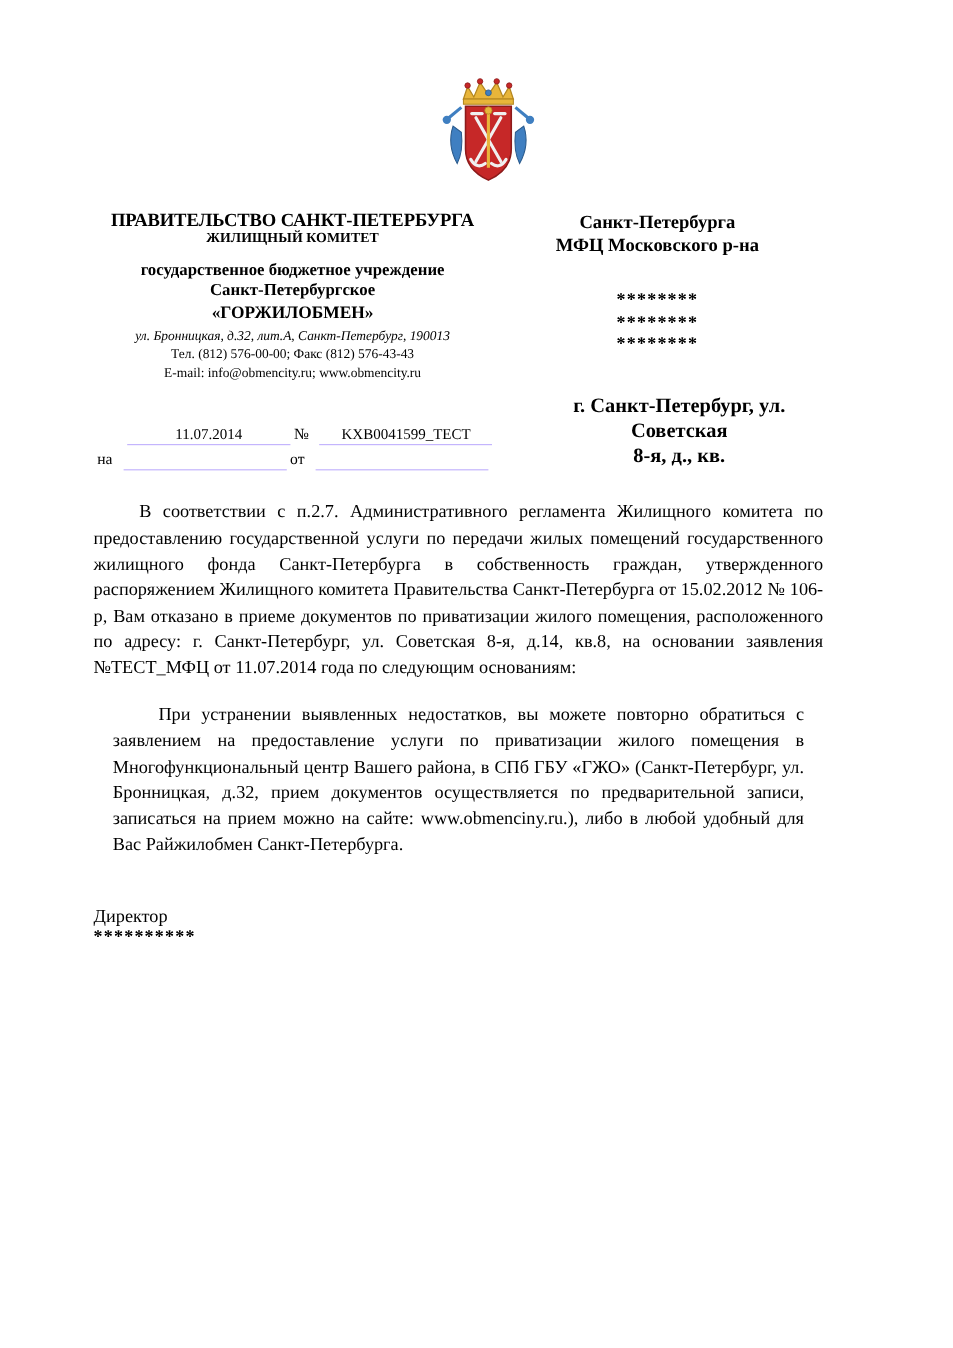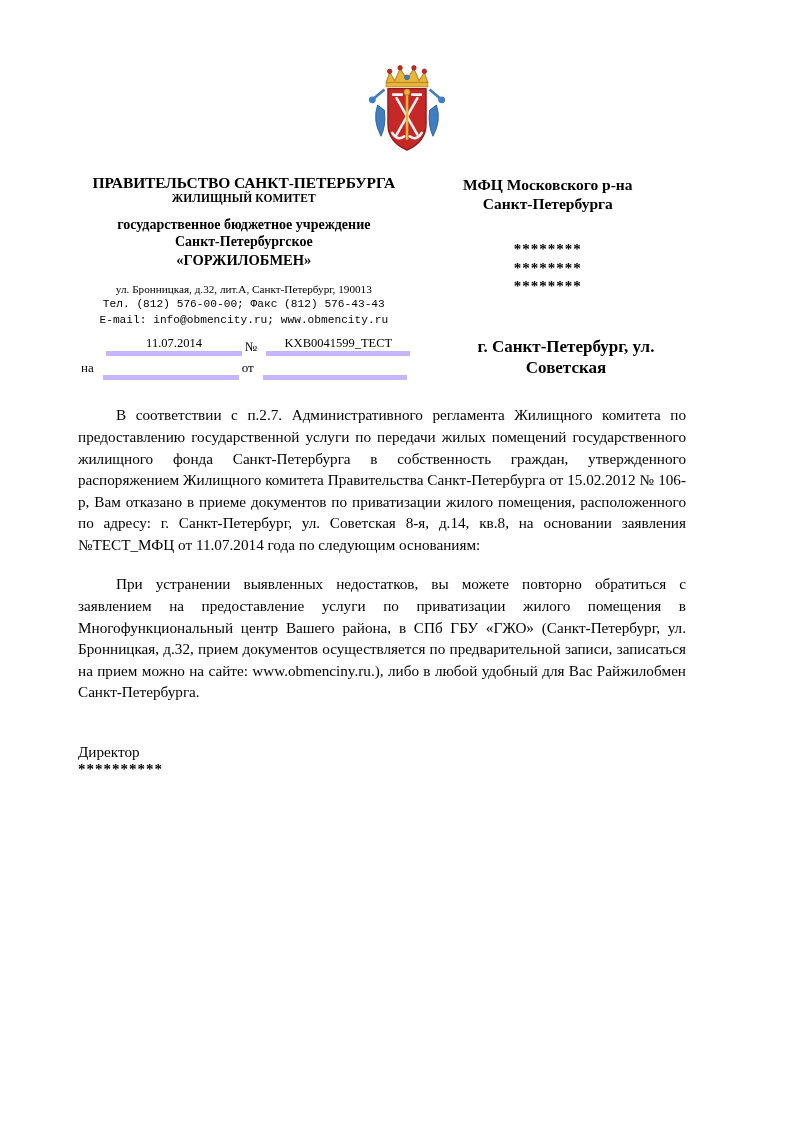--- a/index.html
+++ b/index.html
@@ -70,27 +70,27 @@
     font-weight: bold;
     font-size: 14px;
   }
   .org-name {
     font-weight: bold;
     font-size: 14.5px;
     margin-top: 1px;
   }
   .org-addr {
     font-size: 11.2px;
-    margin-top: 13px;
+    margin-top: 3px;
     line-height: 1.35;
+    font-style: italic;
   }
   .org-contact {
     font-size: 11.2px;
     line-height: 1.35;
-    font-family: Liberation Mono, monospace;
   }
   .mfc-title {
     font-weight: bold;
     font-size: 15.5px;
     line-height: 1.22;
   }
   .stars {
     margin-top: 26px;
     font-weight: bold;
     font-size: 15px;
@@ -114,21 +114,21 @@
     justify-content: flex-start;
     padding-left: 28px;
   }
   .ref-line-2 {
     display: flex;
     align-items: flex-start;
     padding-left: 0;
     margin-top: 4px;
   }
   .underline {
-    border-bottom: 5px solid #c4b5fd;
+    border-bottom: 1px solid #c4b5fd;
     text-align: center;
     display: inline-block;
     font-size: 12.5px;
     line-height: 1.15;
     padding: 0 4px 1px 4px;
   }
   .u-date { width: 128px; }
   .u-num  { width: 136px; margin-left: 6px;}
   .u-blank1 { width: 128px; margin-left: 6px; }
   .u-blank2 { width: 136px; margin-left: 6px; }
@@ -170,21 +170,21 @@
   .reasons p.wrap {
     text-indent: 38px;
   }
   .para2 {
     margin-top: 18px;
     font-size: 15.2px;
     line-height: 1.42;
     text-align: justify;
   }
   .para2 p {
-    margin: 0;
+    margin: 16px;
     text-indent: 38px;
   }
 
   
   .sign-row {
     display: flex;
     margin-top: 40px;
     align-items: baseline;
     flex-direction: column;
   }
@@ -256,22 +256,22 @@
       <div class="org-block">
         <div class="org-line">государственное бюджетное учреждение</div>
         <div class="org-line">Санкт-Петербургское</div>
         <div class="org-name">«ГОРЖИЛОБМЕН»</div>
         <div class="org-addr">ул. Бронницкая, д.32, лит.А, Санкт-Петербург, 190013</div>
         <div class="org-contact">Тел. (812) 576-00-00; Факс (812) 576-43-43</div>
         <div class="org-contact">E-mail: info@obmencity.ru; www.obmencity.ru</div>
       </div>
     </div>
     <div class="header-right">
+      <div class="mfc-title">Санкт-Петербурга</div>
       <div class="mfc-title">МФЦ Московского р-на</div>
-      <div class="mfc-title">Санкт-Петербурга</div>
       <div class="stars">
         <div>********</div>
         <div>********</div>
         <div>********</div>
       </div>
     </div>
   </div>
 
   <div class="ref-row">
     <div class="ref-left">
@@ -282,20 +282,21 @@
       </div>
       <div class="ref-line-2">
         <span class="ref-label">на</span>
         <span class="underline u-blank1">&nbsp;</span>
         <span class="ref-label">от</span>
         <span class="underline u-blank2">&nbsp;</span>
       </div>
     </div>
     <div class="addr-right">
       <div>г. Санкт-Петербург, ул. Советская</div>
+      <div>8-я, д., кв.</div>
     </div>
   </div>
 
   <div class="body-text">
     <p>В соответствии с п.2.7. Административного регламента Жилищного комитета по предоставлению государственной услуги по передачи жилых помещений государственного жилищного фонда Санкт-Петербурга в собственность граждан, утвержденного распоряжением Жилищного комитета Правительства Санкт-Петербурга от 15.02.2012 № 106-р, Вам отказано в приеме документов по приватизации жилого помещения, расположенного по адресу: г. Санкт-Петербург, ул. Советская 8-я, д.14, кв.8, на основании заявления №ТЕСТ_МФЦ от 11.07.2014 года по следующим основаниям:</p>
   </div>
 
   <div class="reasons">
   </div>
 

